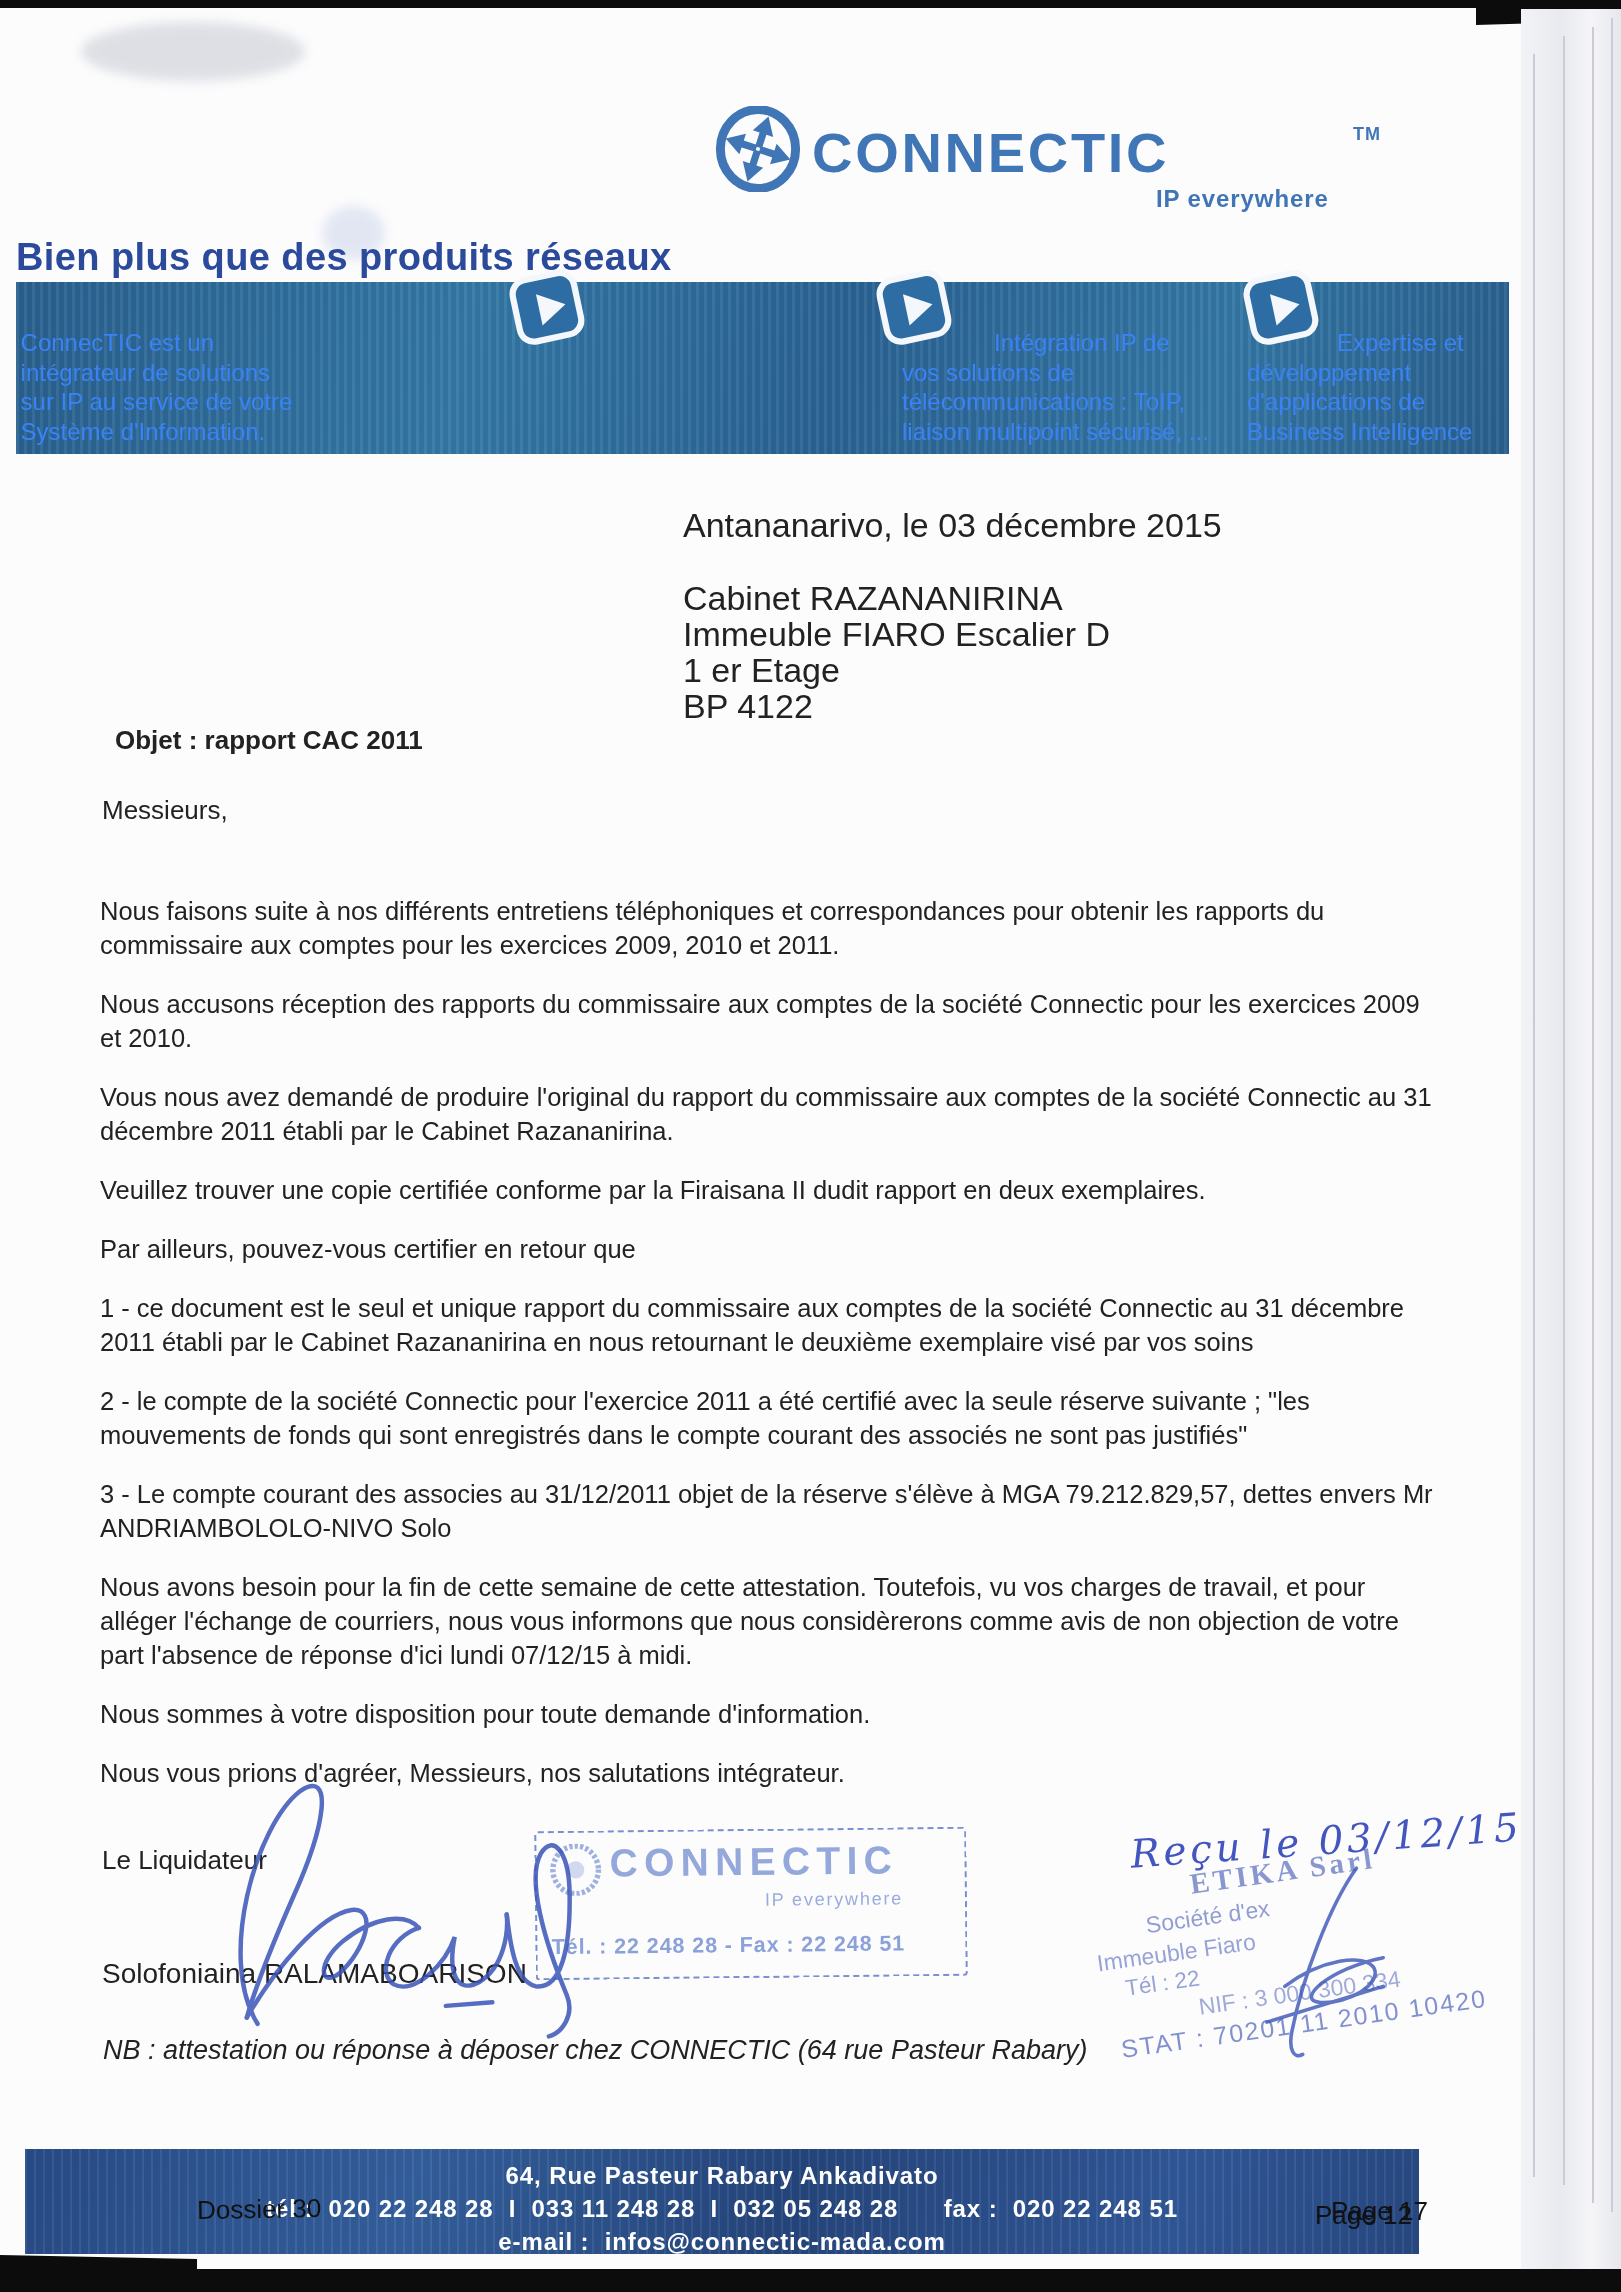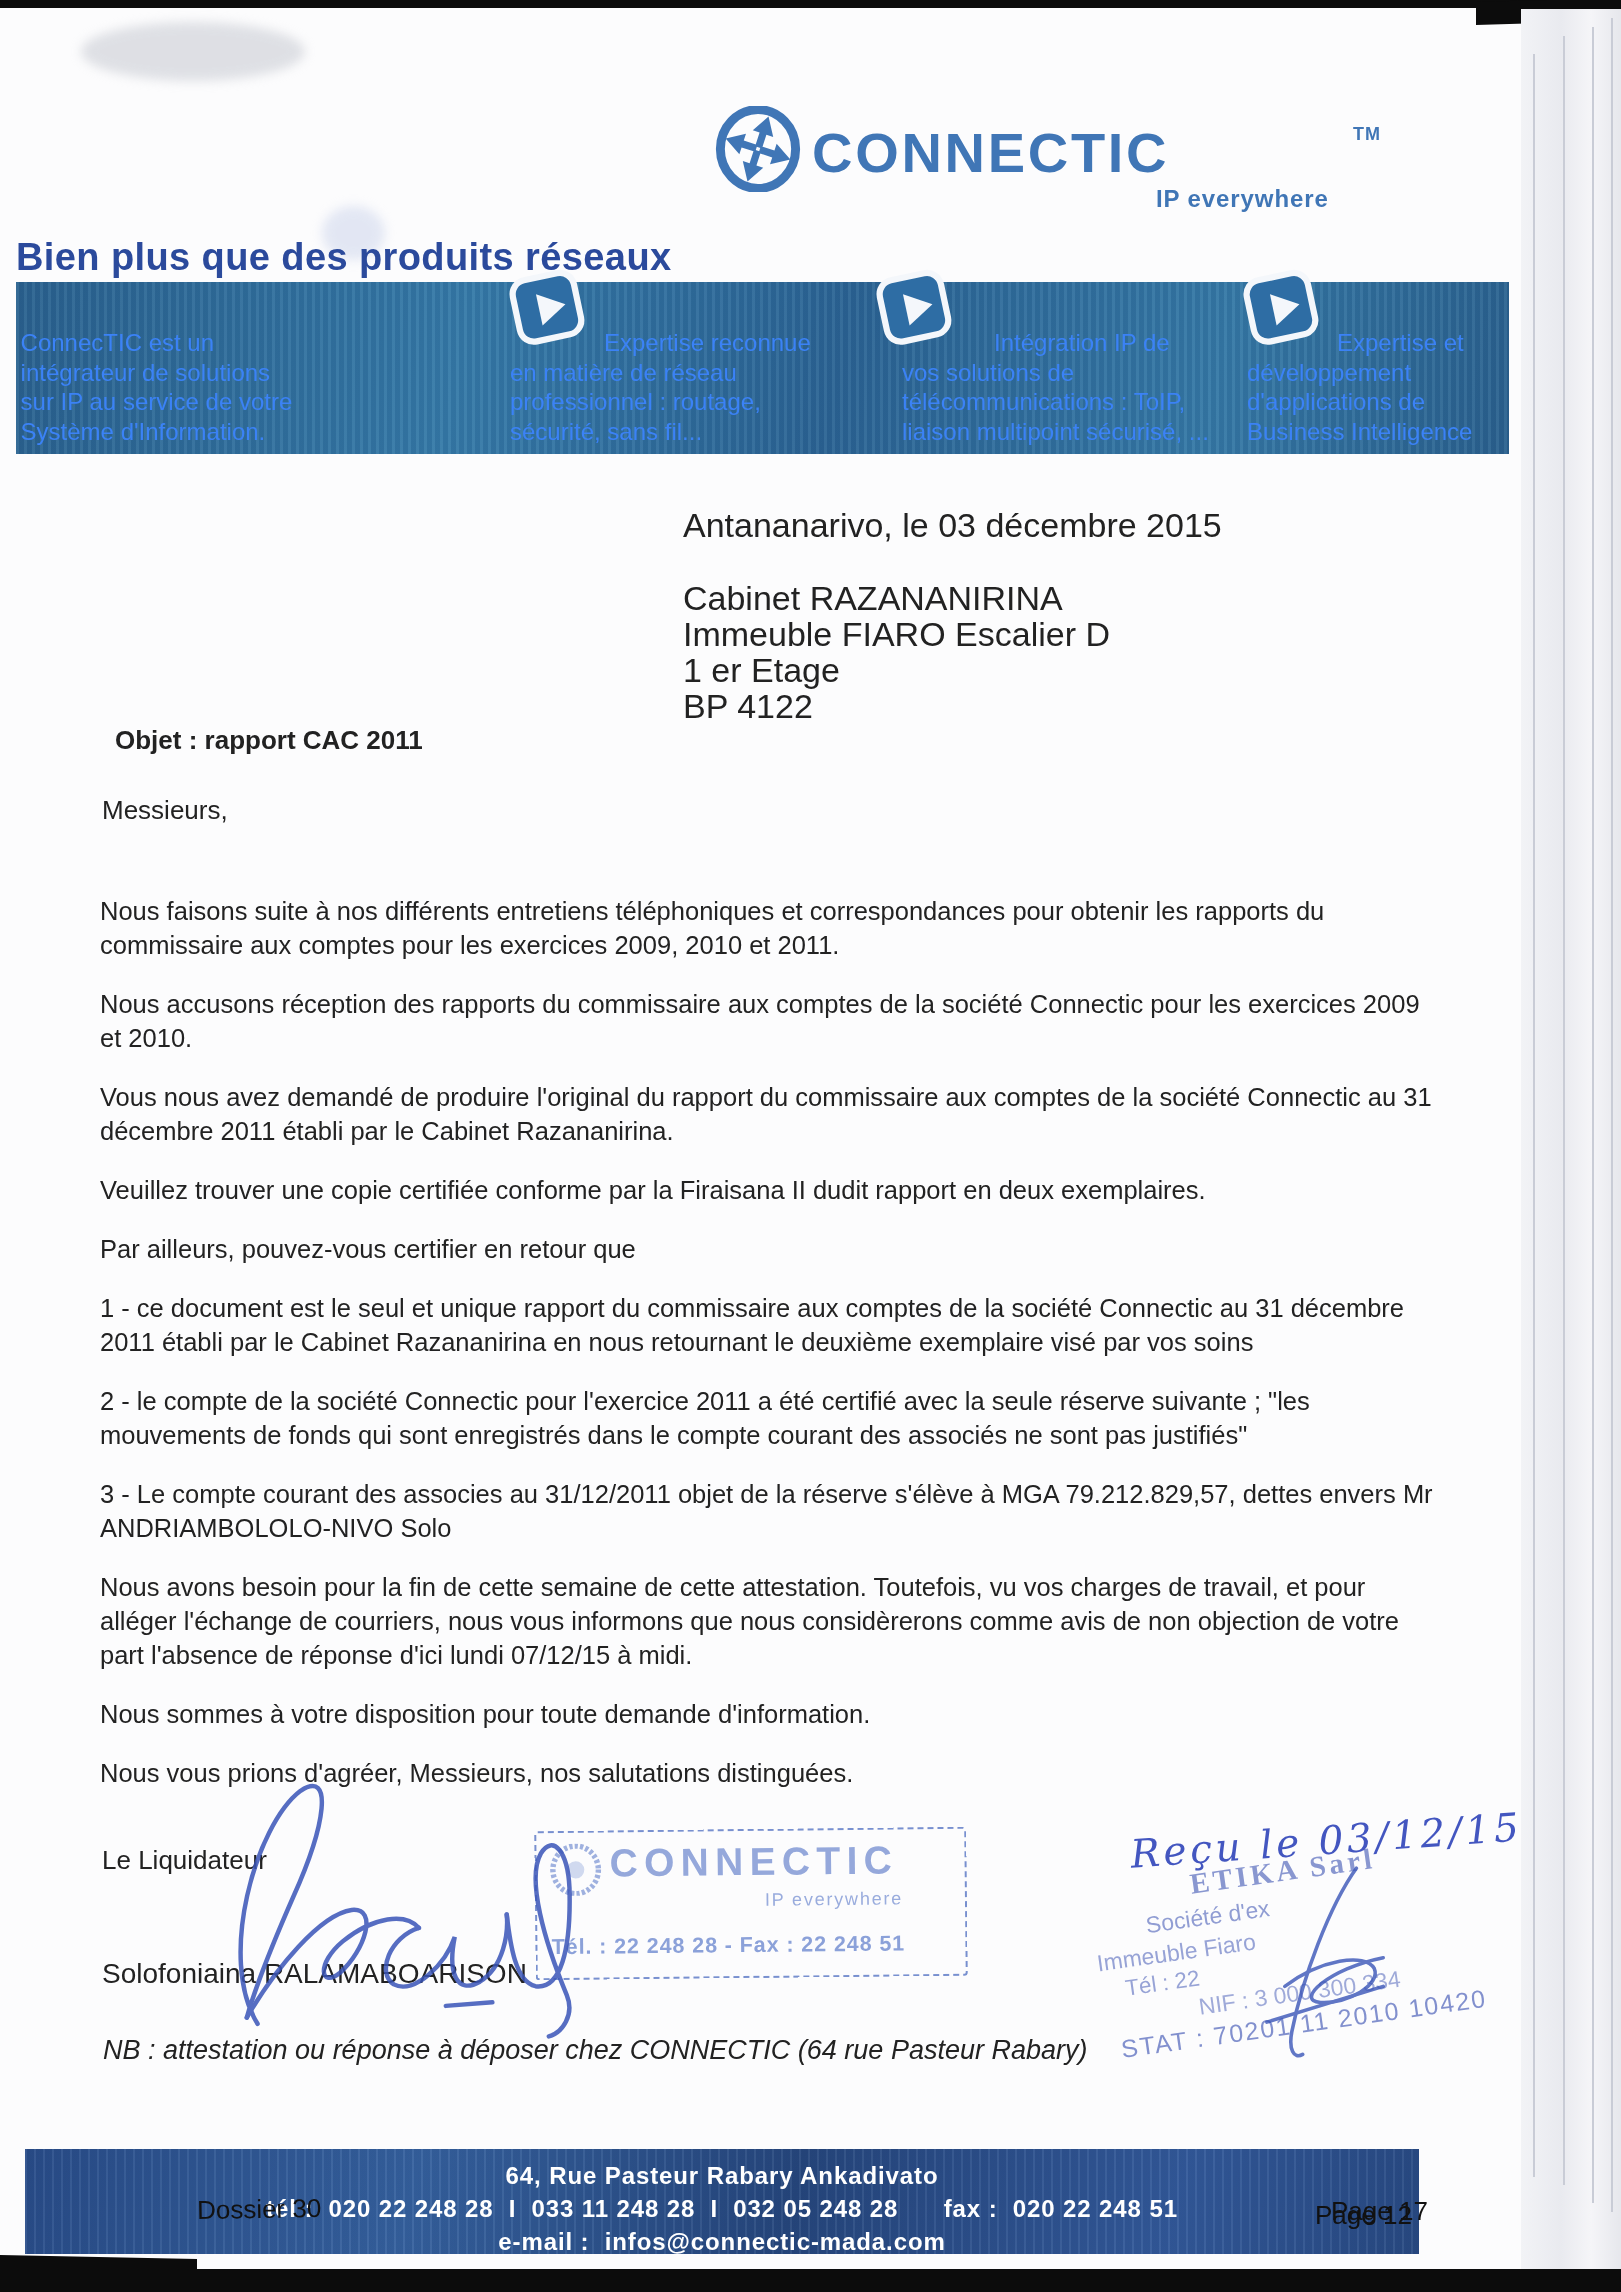--- a/index.html
+++ b/index.html
@@ -105,26 +105,20 @@
       <polygon points="36,28 66,46 36,64" fill="#f4f7fb"></polygon>
     </g>
   </svg>
 
   <div class="abs bcol" style="left:20.6px;top:328px;">
     <div>ConnecTIC est un</div>
     <div>intégrateur de solutions</div>
     <div>sur IP au service de votre</div>
     <div>Système d'Information.</div>
   </div>
-  <div class="abs bcol" style="left:510px;top:328px;">
-    <div style="padding-left:94px;">Expertise reconnue</div>
-    <div>en matière de réseau</div>
-    <div>professionnel : routage,</div>
-    <div>sécurité, sans fil...</div>
-  </div>
   <div class="abs bcol" style="left:902px;top:328px;">
     <div style="padding-left:92px;">Intégration IP de</div>
     <div>vos solutions de</div>
     <div>télécommunications : ToIP,</div>
     <div>liaison multipoint sécurisé, ...</div>
   </div>
   <div class="abs bcol" style="left:1247px;top:328px;">
     <div style="padding-left:90px;">Expertise et</div>
     <div>développement</div>
     <div>d'applications de</div>
@@ -146,21 +140,21 @@
     <p>Nous faisons suite à nos différents entretiens téléphoniques et correspondances pour obtenir les rapports du commissaire aux comptes pour les exercices 2009, 2010 et 2011.</p>
     <p>Nous accusons réception des rapports du commissaire aux comptes de la société Connectic pour les exercices 2009 et 2010.</p>
     <p>Vous nous avez demandé de produire l'original du rapport du commissaire aux comptes de la société Connectic au 31 décembre 2011 établi par le Cabinet Razananirina.</p>
     <p>Veuillez trouver une copie certifiée conforme par la Firaisana  II dudit rapport en deux exemplaires.</p>
     <p>Par ailleurs, pouvez-vous certifier en retour que</p>
     <p>1 - ce document est le seul et unique rapport du commissaire aux comptes de la société Connectic au 31 décembre 2011 établi par le Cabinet Razananirina en nous retournant le deuxième exemplaire visé par vos soins</p>
     <p>2 - le compte de la société Connectic pour l'exercice 2011 a été certifié avec la seule réserve suivante ; "les mouvements de fonds qui sont enregistrés dans le compte courant des associés ne sont pas justifiés"</p>
     <p>3 - Le compte courant des associes au 31/12/2011 objet de la réserve s'élève à MGA 79.212.829,57, dettes envers Mr ANDRIAMBOLOLO-NIVO Solo</p>
     <p>Nous avons besoin pour la fin de cette semaine de  cette attestation. Toutefois, vu vos charges de travail, et pour alléger l'échange de courriers, nous vous informons que nous considèrerons comme avis de non objection de votre part l'absence de réponse d'ici lundi 07/12/15 à midi.</p>
     <p>Nous sommes à votre disposition pour toute demande d'information.</p>
-    <p>Nous vous prions d'agréer, Messieurs, nos salutations distinguées.</p>
+    <p>Nous vous prions d'agréer, Messieurs, nos salutations intégrateur.</p>
   </div>
 
   <div class="abs" style="left:102px;top:1845px;font-size:26px;">Le Liquidateur</div>
 
   <svg class="abs" width="484" height="269" viewBox="0 0 540 300" style="left:150px;top:1771px;z-index:6;">
     <g fill="none" stroke="#3a55b8" stroke-width="5" stroke-linecap="round" opacity=".85">
       <path d="M120,282 C75,210 118,60 168,22 C205,-2 196,60 160,140 C138,190 118,240 108,275"></path>
       <path d="M108,275 C140,220 190,160 225,155 C255,152 240,200 212,225 C190,243 185,215 215,190 C250,162 285,158 300,175"></path>
       <path d="M300,175 C268,185 252,225 272,238 C295,250 330,215 340,185 C332,225 342,250 368,235 C395,218 400,180 398,160"></path>
       <path d="M398,160 C402,195 408,235 430,240 C458,244 470,200 468,130 C466,90 450,70 436,92 C420,120 440,190 465,250 C474,272 460,292 445,296"></path>

